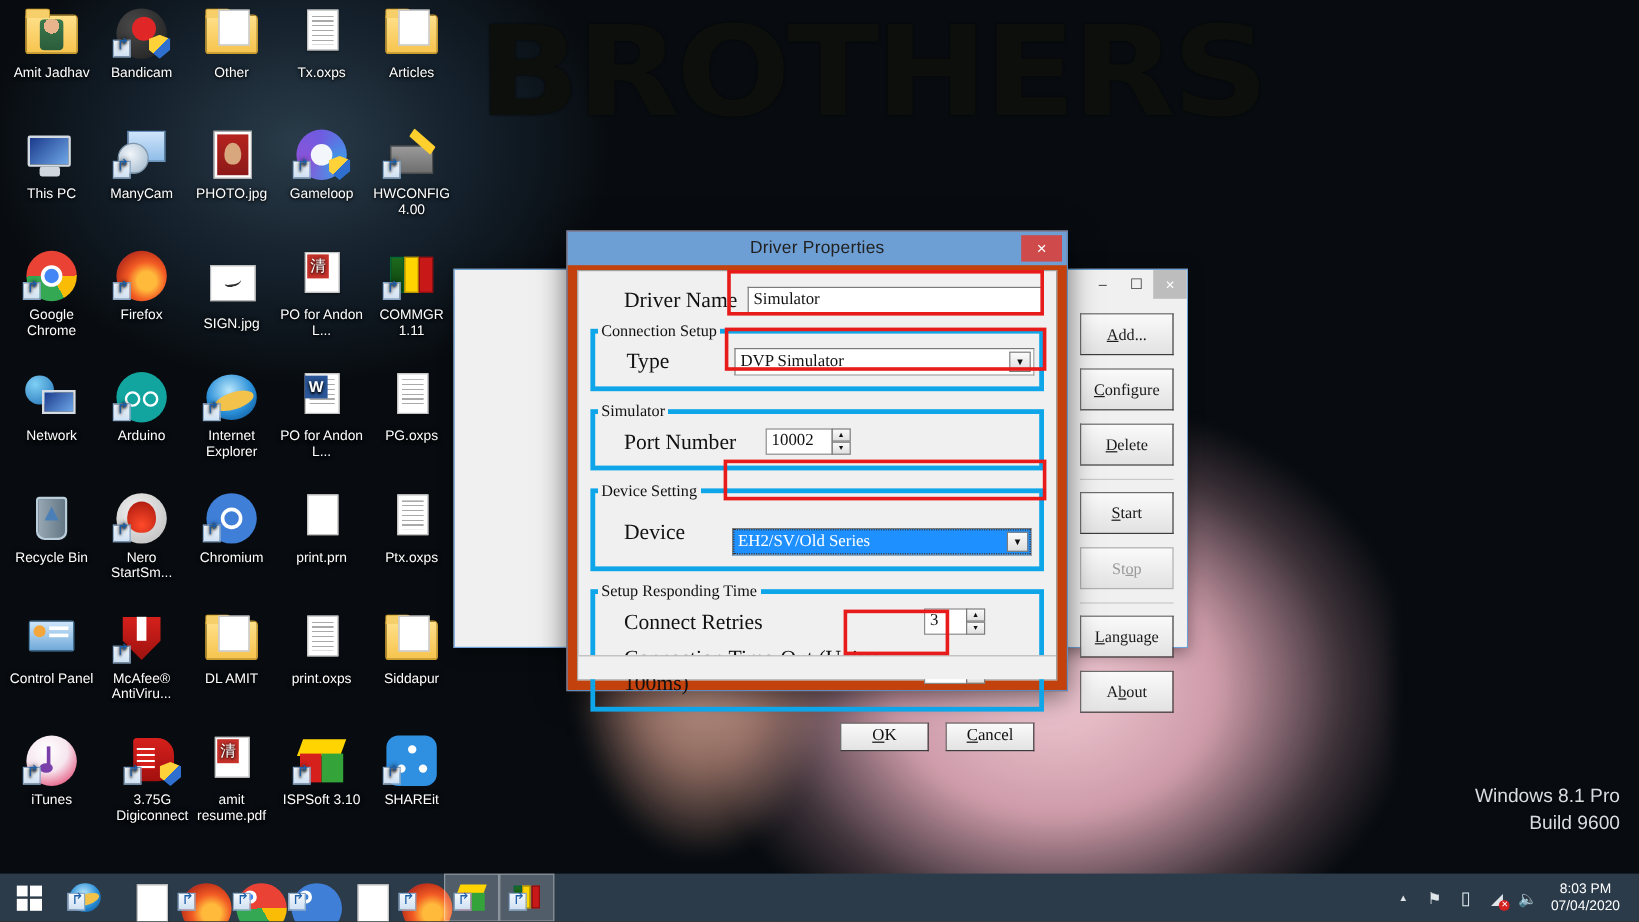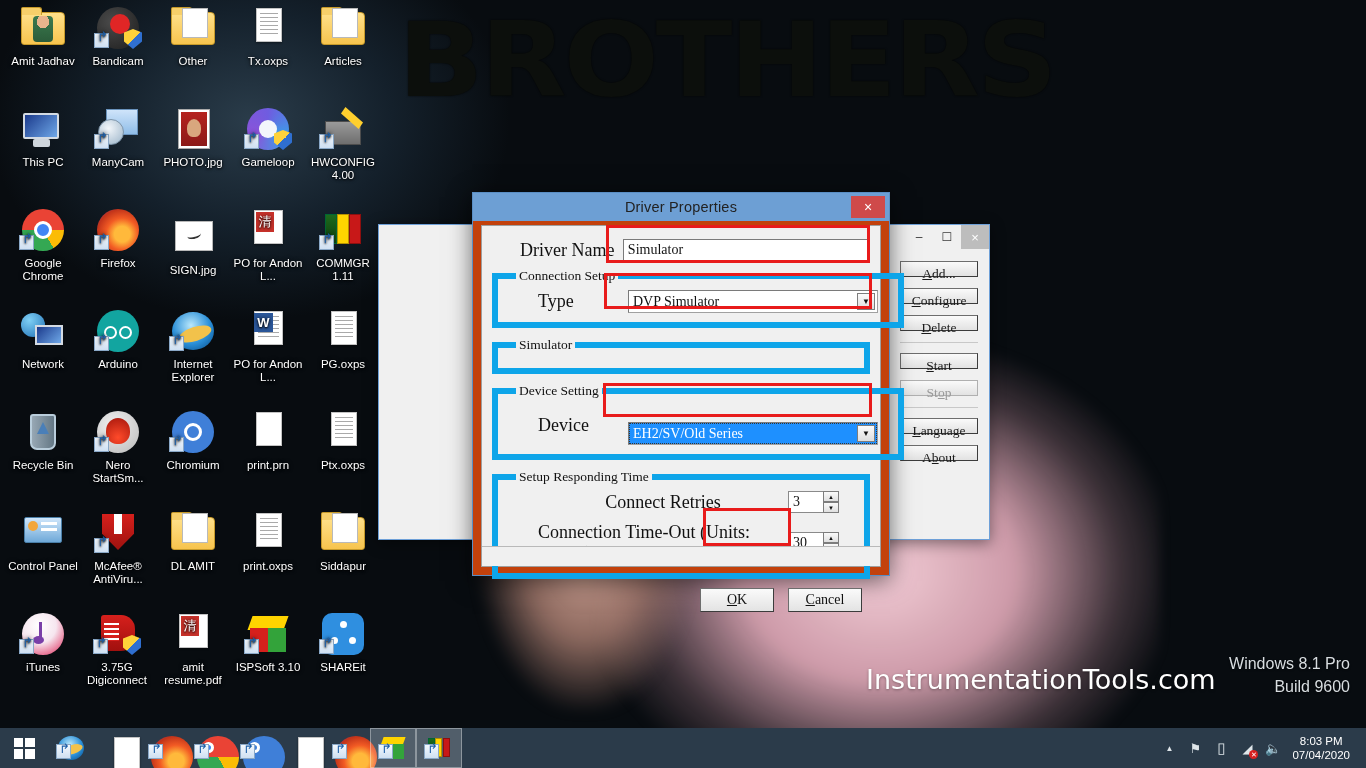--- a/index.html
+++ b/index.html
@@ -146,21 +146,21 @@
     position:absolute; right:0; top:0; width:105px; height:100%;
     background:#f0f0f0; border-left:5px solid #6193cf;
   }
   #commgr-titlebuttons { height:26px; display:flex; justify-content:flex-end; }
   .tb-btn {
     width:28px; height:24px; display:flex; align-items:center; justify-content:center;
     font-size:12px; color:#3a3a3a; cursor:pointer;
   }
   .tb-btn.close { background:#bdbdbd; color:#fff; font-size:13px; }
   .win-btn {
-    display:block; width:78px; height:16px; margin:0 auto 11px;
+    display:block; width:78px; height:35px; margin:0 auto 11px;
     background:linear-gradient(#fafafa,#e2e2e2);
     border:1px solid #6d6d6d; border-right-color:#3c3c3c; border-bottom-color:#3c3c3c;
     font-family:"Liberation Serif", serif; font-size:13.5px; color:#1a1a1a;
     cursor:pointer; line-height:22px; text-align:center;
   }
   .win-btn.disabled { color:#9a9a9a; border-color:#b0b0b0; }
   .win-btn u { text-decoration:underline; }
   .win-sep { width:78px; height:1px; background:#c8c8c8; margin:0 auto 10px; }
 
   
@@ -185,21 +185,21 @@
   }
   #dlg-body {
     position:absolute; left:8px; right:8px; top:32px; bottom:8px;
     background:#f0f0f0; border:1px solid #9f9f9f;
     padding:8px 10px 0;
     font-family:"Liberation Serif", serif;
   }
   .row { display:flex; align-items:center; }
   .lbl { font-family:"Liberation Serif", serif; font-size:18px; color:#111; }
   .fieldset {
-    border:6px solid #0ea5e9; margin:0 0 9px 0; padding:6px 20px 9px;
+    border:4px solid #0ea5e9; margin:0 0 9px 0; padding:6px 4px 9px;
     position:relative;
   }
   .fieldset > legend {
     font-family:"Liberation Serif", serif; font-size:13.5px; color:#111;
     padding:0 3px; margin-left:-2px;
   }
   .txtbox {
     background:#fff; border:1px solid #a0a0a0;
     border-top-color:#7a7a7a; border-left-color:#7a7a7a;
     height:22px; line-height:20px; padding:0 4px;
@@ -560,21 +560,21 @@
       </div>
       <div class="icon-cell" style="left: 6px; top: 610px;">
         <div class="icon-glyph">
           <span class="sh-circle" style="background:radial-gradient(circle at 40% 30%,#fff,#f6e6ef 45%,#e2436f 90%);"></span>
           <span style="position:absolute;left:20px;top:12px;width:3px;height:18px;background:#7a3fa8;"></span>
           <span style="position:absolute;left:14px;top:26px;width:11px;height:8px;border-radius:50%;background:#7a3fa8;"></span>
           <span class="shortcut-arrow"></span>
         </div>
         <span class="icon-label">iTunes</span>
       </div>
-      <div class="icon-cell" style="left: 80px; top: 610px;">
+      <div class="icon-cell" style="left: 90px; top: 610px;">
         <div class="icon-glyph">
           <span style="position:absolute;left:8px;top:5px;width:34px;height:36px;background:linear-gradient(#d6201c,#a1100e);border-radius:3px 14px 14px 3px;"></span>
           <span style="position:absolute;left:11px;top:13px;width:15px;height:18px;background:repeating-linear-gradient(#fff 0 2px,#d6201c 2px 5px);"></span>
           <span class="sh-shield"></span>
           <span class="shortcut-arrow"></span>
         </div>
         <span class="icon-label">3.75G Digiconnect</span>
       </div>
       <div class="icon-cell" style="left: 156px; top: 610px;">
         <div class="icon-glyph">
@@ -645,36 +645,46 @@
           <span class="lbl" style="width:82px;">Type</span>
           <div class="combo" style="width:250px; margin-left:8px;">
             <span>DVP Simulator</span>
             <span class="arrow">▼</span>
           </div>
         </div>
       </fieldset>
 
       <fieldset class="fieldset">
         <legend>Simulator</legend>
+        <div class="row" style="padding-left:20px;">
+          <span class="lbl" style="width:118px;">Port Number</span>
+          <div class="spin">
+            <span class="val">10002</span>
+            <div class="btns">
+              <div>▲</div>
+              <div>▼</div>
+            </div>
+          </div>
+        </div>
       </fieldset>
 
       <fieldset class="fieldset">
         <legend>Device Setting</legend>
         <div class="row" style="padding-left:20px;">
           <span class="lbl" style="width:82px;">Device</span>
           <div class="combo selected" style="width:250px; margin-left:8px;margin-top:17px;">
             <span>EH2/SV/Old Series</span>
             <span class="arrow" style="background:linear-gradient(#fbfbfb,#dedede); color:#111;">▼</span>
           </div>
         </div>
       </fieldset>
 
       <fieldset class="fieldset">
         <legend>Setup Responding Time</legend>
-        <div class="row" style="padding-left:20px; margin-bottom:9px;text-align:center;">
+        <div class="row" style="padding-left:20px; margin-bottom:9px;">
           <span class="lbl" style="width:250px;">Connect Retries</span>
           <div class="spin" style="width:36px;">
             <span class="val">3</span>
             <div class="btns">
               <div>▲</div>
               <div>▼</div>
             </div>
           </div>
         </div>
         <div class="row" style="padding-left:20px;">
@@ -696,21 +706,20 @@
 
       <div id="dlg-statusbar"></div>
     </div>
   </div>
 
   <div class="redbox" style="left:606px; top:225px; width:264px; height:38px;"></div>
   <div class="redbox" style="left:604px; top:273px; width:268px; height:36px;"></div>
   <div class="redbox" style="left:603px; top:383px; width:269px; height:34px;"></div>
   <div class="redbox" style="left:703px; top:508px; width:88px; height:38px;"></div>
 
-  <div id="site-watermark">InstrumentationTools.com</div>
   <div id="win-watermark">
     <div>Windows 8.1 Pro</div>
     <div>Build 9600</div>
   </div>
   <div id="taskbar-script">Shubham patile</div>
 
   <div id="taskbar">
     <div id="start-button">
       <span class="winlogo">
           <i></i>

